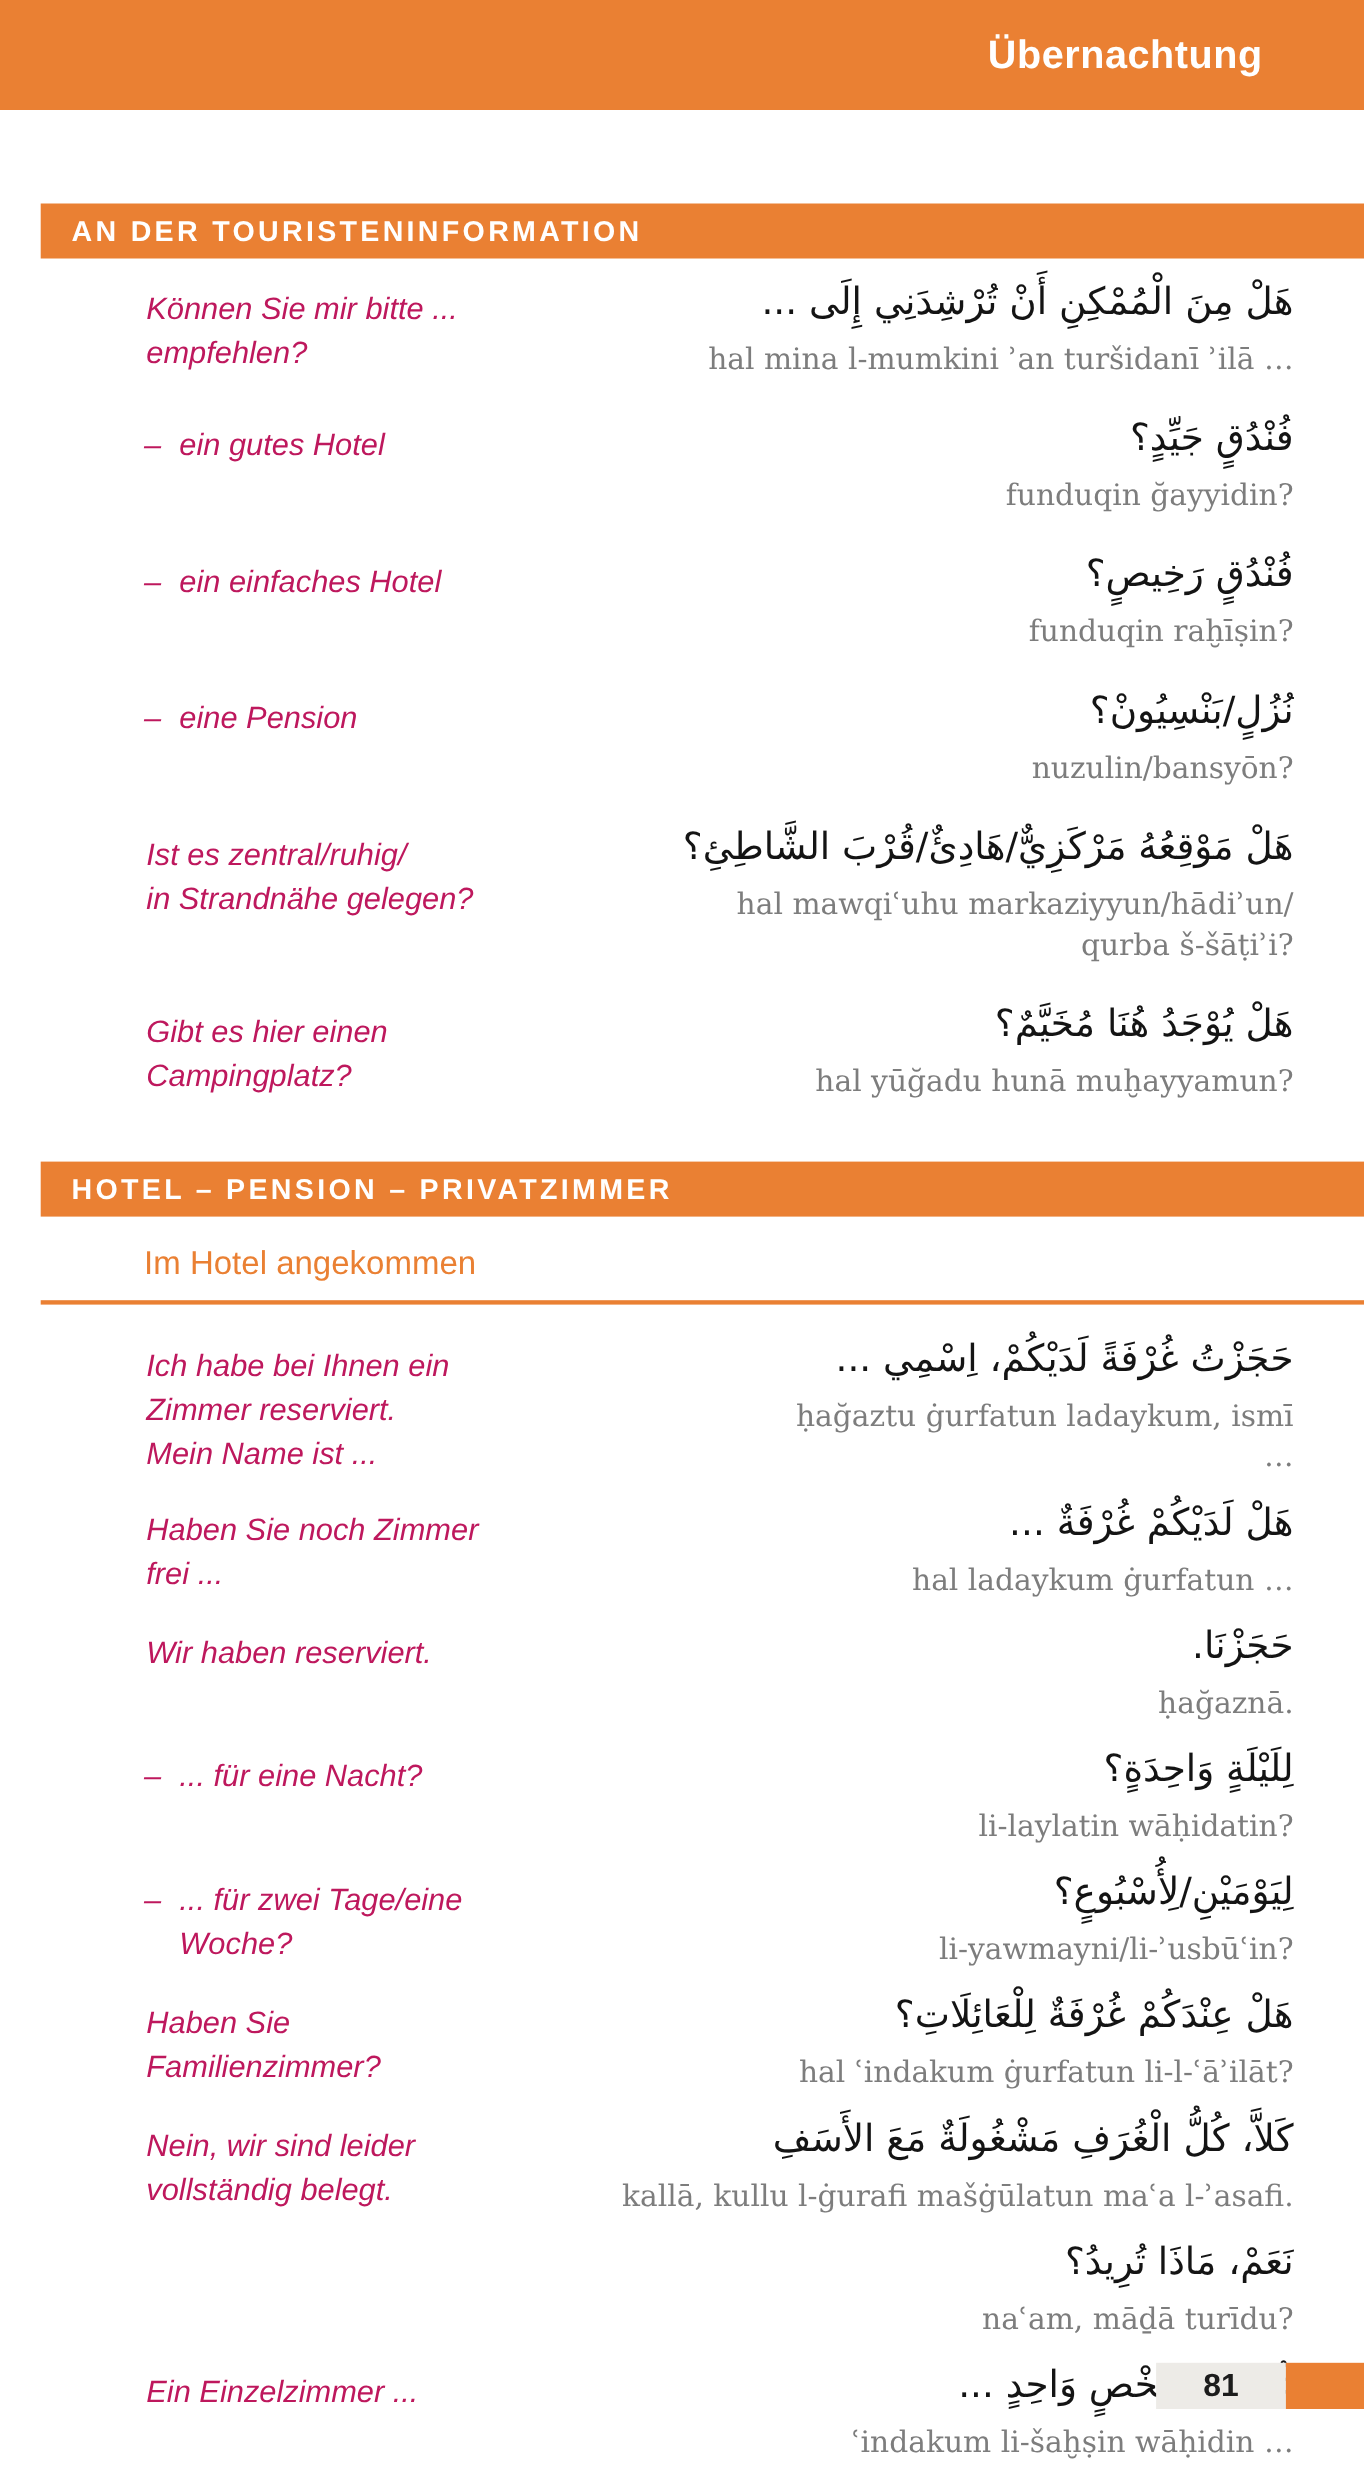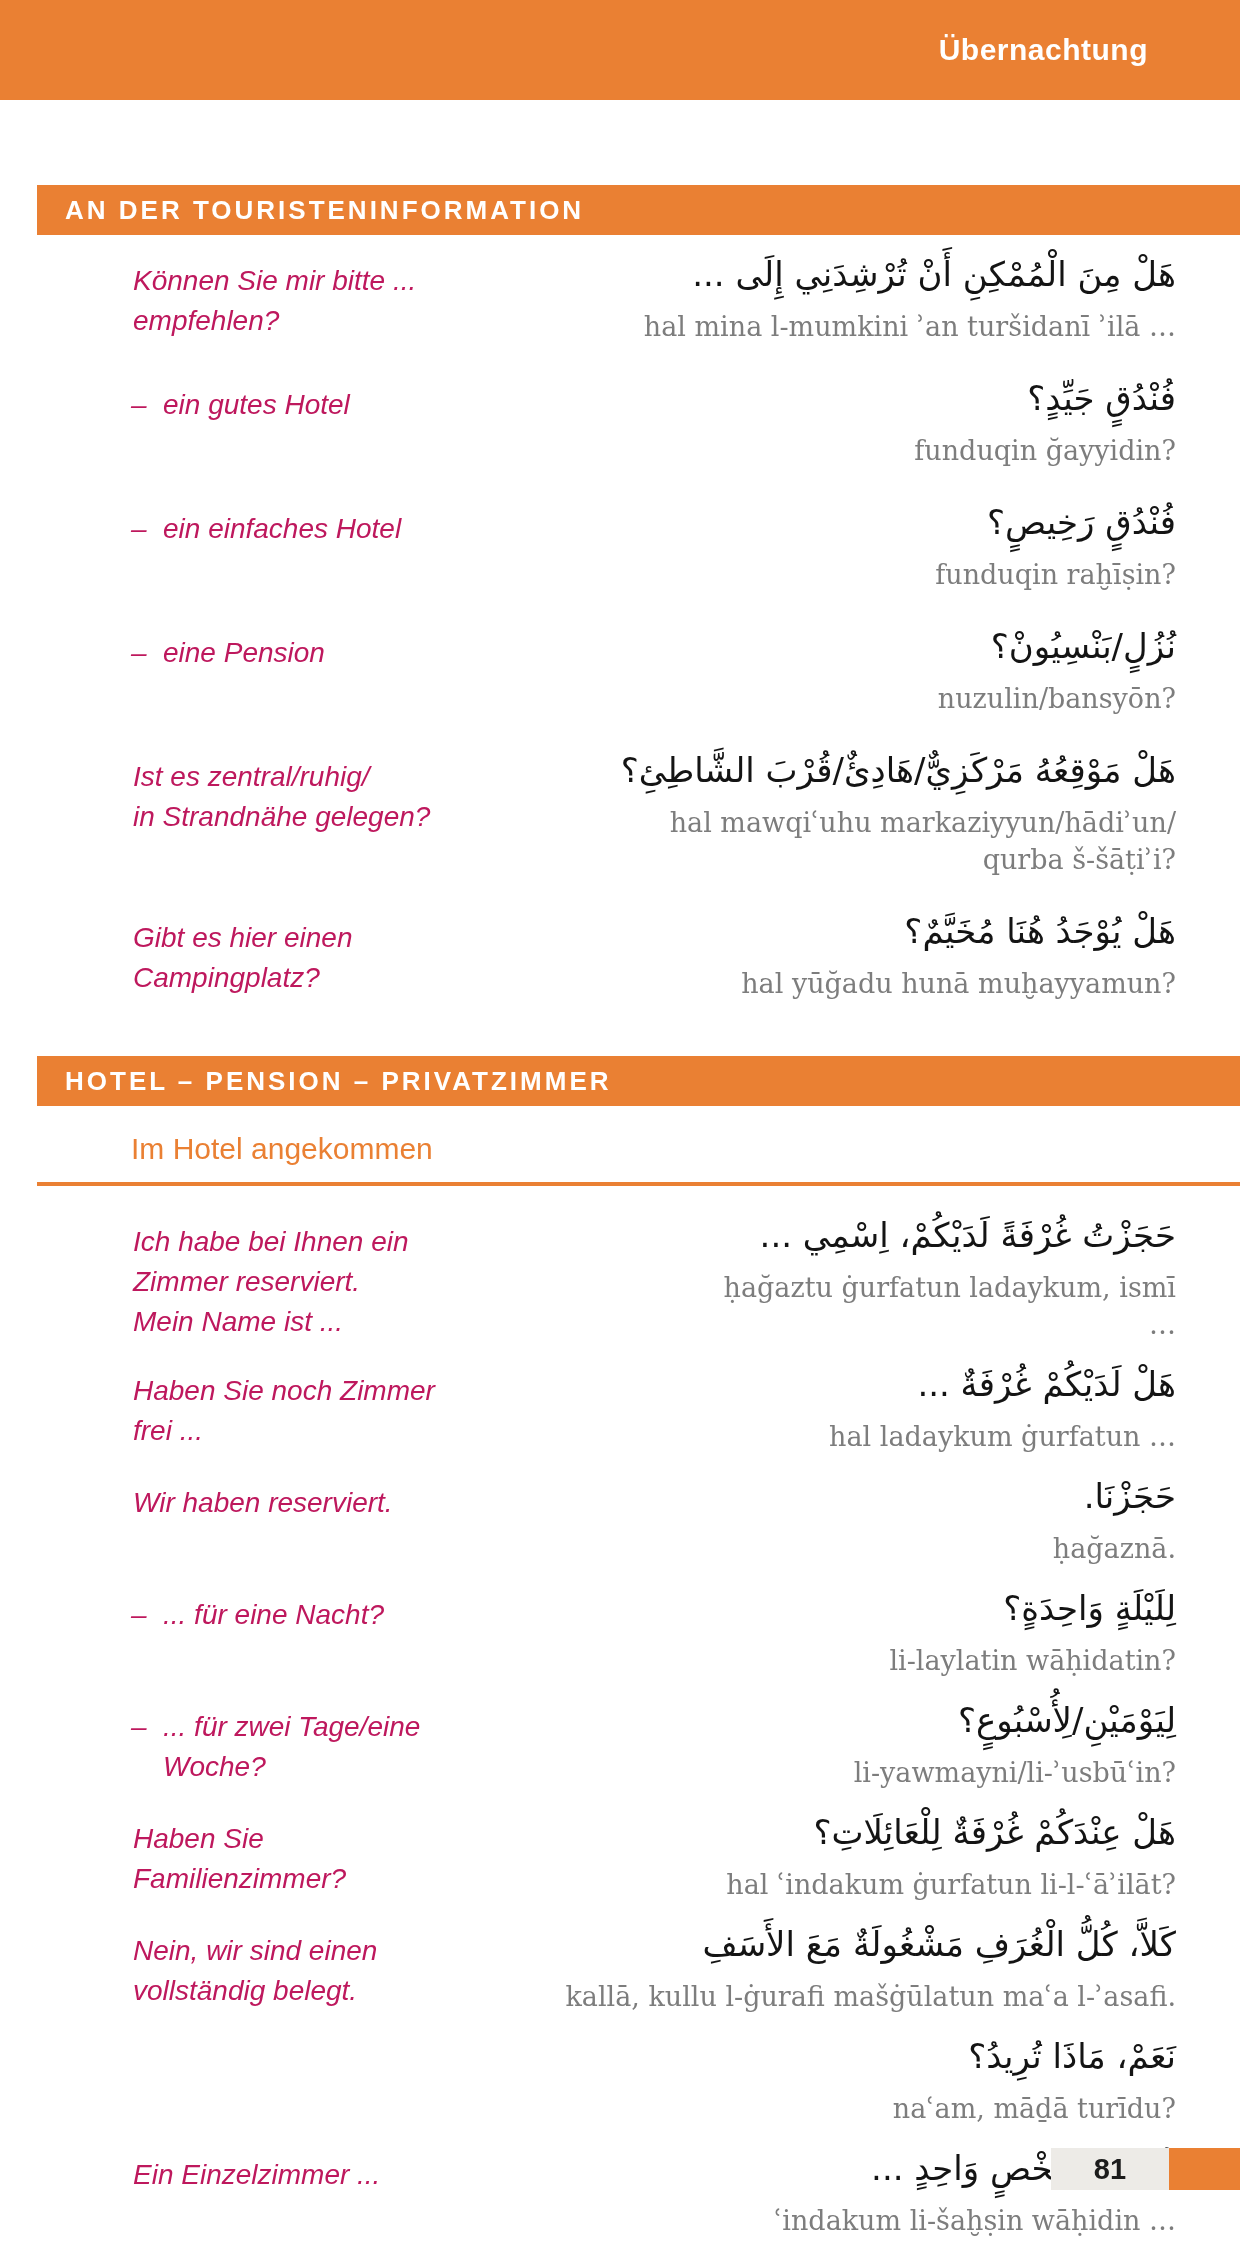--- a/index.html
+++ b/index.html
@@ -3,21 +3,21 @@
 <meta charset="utf-8">
 <style>
   html,body{margin:0;padding:0;}
   body{
     width:1240px;height:2257px;position:relative;overflow:hidden;
     background:#ffffff;font-family:"Liberation Sans",sans-serif;
   }
   .top-bar{height:100px;background:#EA8033;}
   .top-bar .title{
     text-align:right;padding-right:92px;line-height:100px;
-    color:#fff;font-size:30px;font-weight:bold;letter-spacing:.5px;
+    color:#fff;font-size:36px;font-weight:bold;letter-spacing:.5px;
   }
   .content{margin-left:37px;}
   .section-bar{
     height:50px;background:#EA8033;display:flex;align-items:center;
     padding-left:28px;
   }
   .section-bar.first{margin-top:85px;}
   .section-bar.second{margin-top:54px;}
   .section-title{
     color:#fff;font-weight:bold;font-size:26px;letter-spacing:3px;
@@ -194,21 +194,21 @@
 
     <div class="row">
       <div class="de-cell">Haben Sie Familienzimmer?</div>
       <div class="ar-cell">
         <div class="ar" dir="rtl">هَلْ عِنْدَكُمْ غُرْفَةٌ لِلْعَائِلَاتِ؟</div>
         <div class="tr">hal ʿindakum ġurfatun li-l-ʿāʾilāt?</div>
       </div>
     </div>
 
     <div class="row">
-      <div class="de-cell">Nein, wir sind einen
+      <div class="de-cell">Nein, wir sind leider
 vollständig belegt.</div>
       <div class="ar-cell">
         <div class="ar" dir="rtl">كَلاَّ، كُلُّ الْغُرَفِ مَشْغُولَةٌ مَعَ الأَسَفِ</div>
         <div class="tr">kallā, kullu l-ġurafi mašġūlatun maʿa l-ʾasafi.</div>
       </div>
     </div>
 
     <div class="row">
       <div class="ar-cell">
         <div class="ar" dir="rtl">نَعَمْ، مَاذَا تُرِيدُ؟</div>

